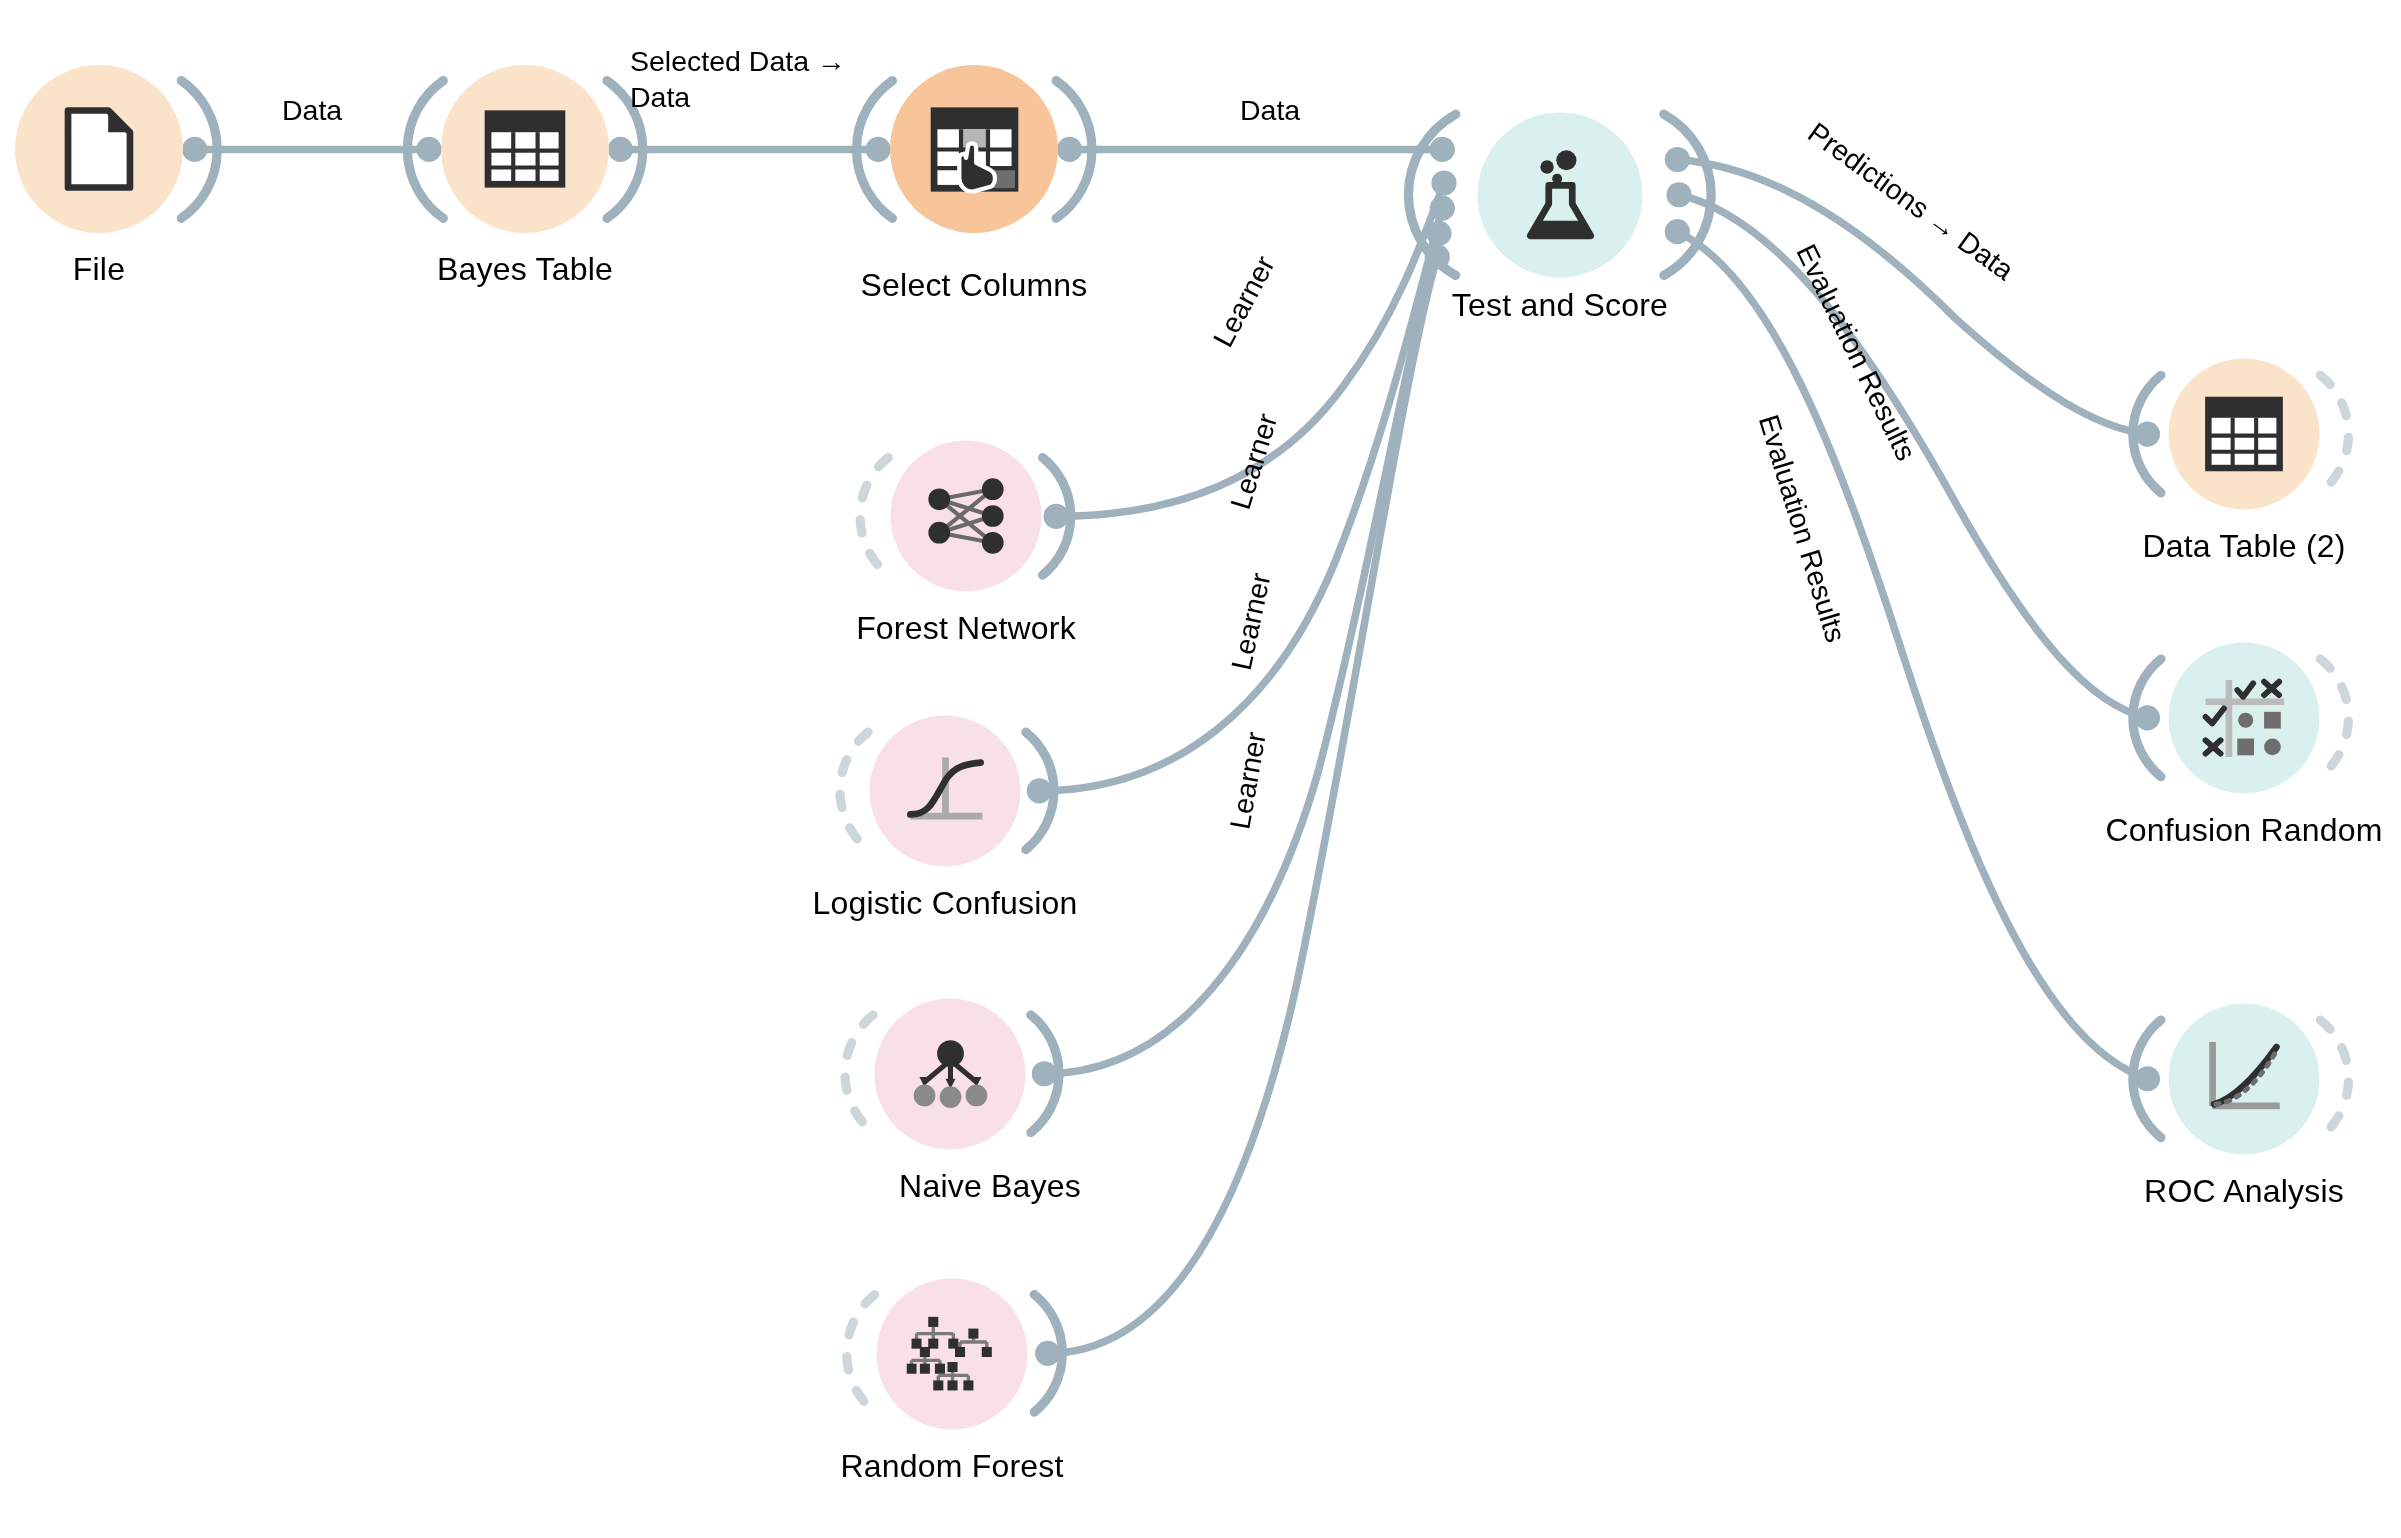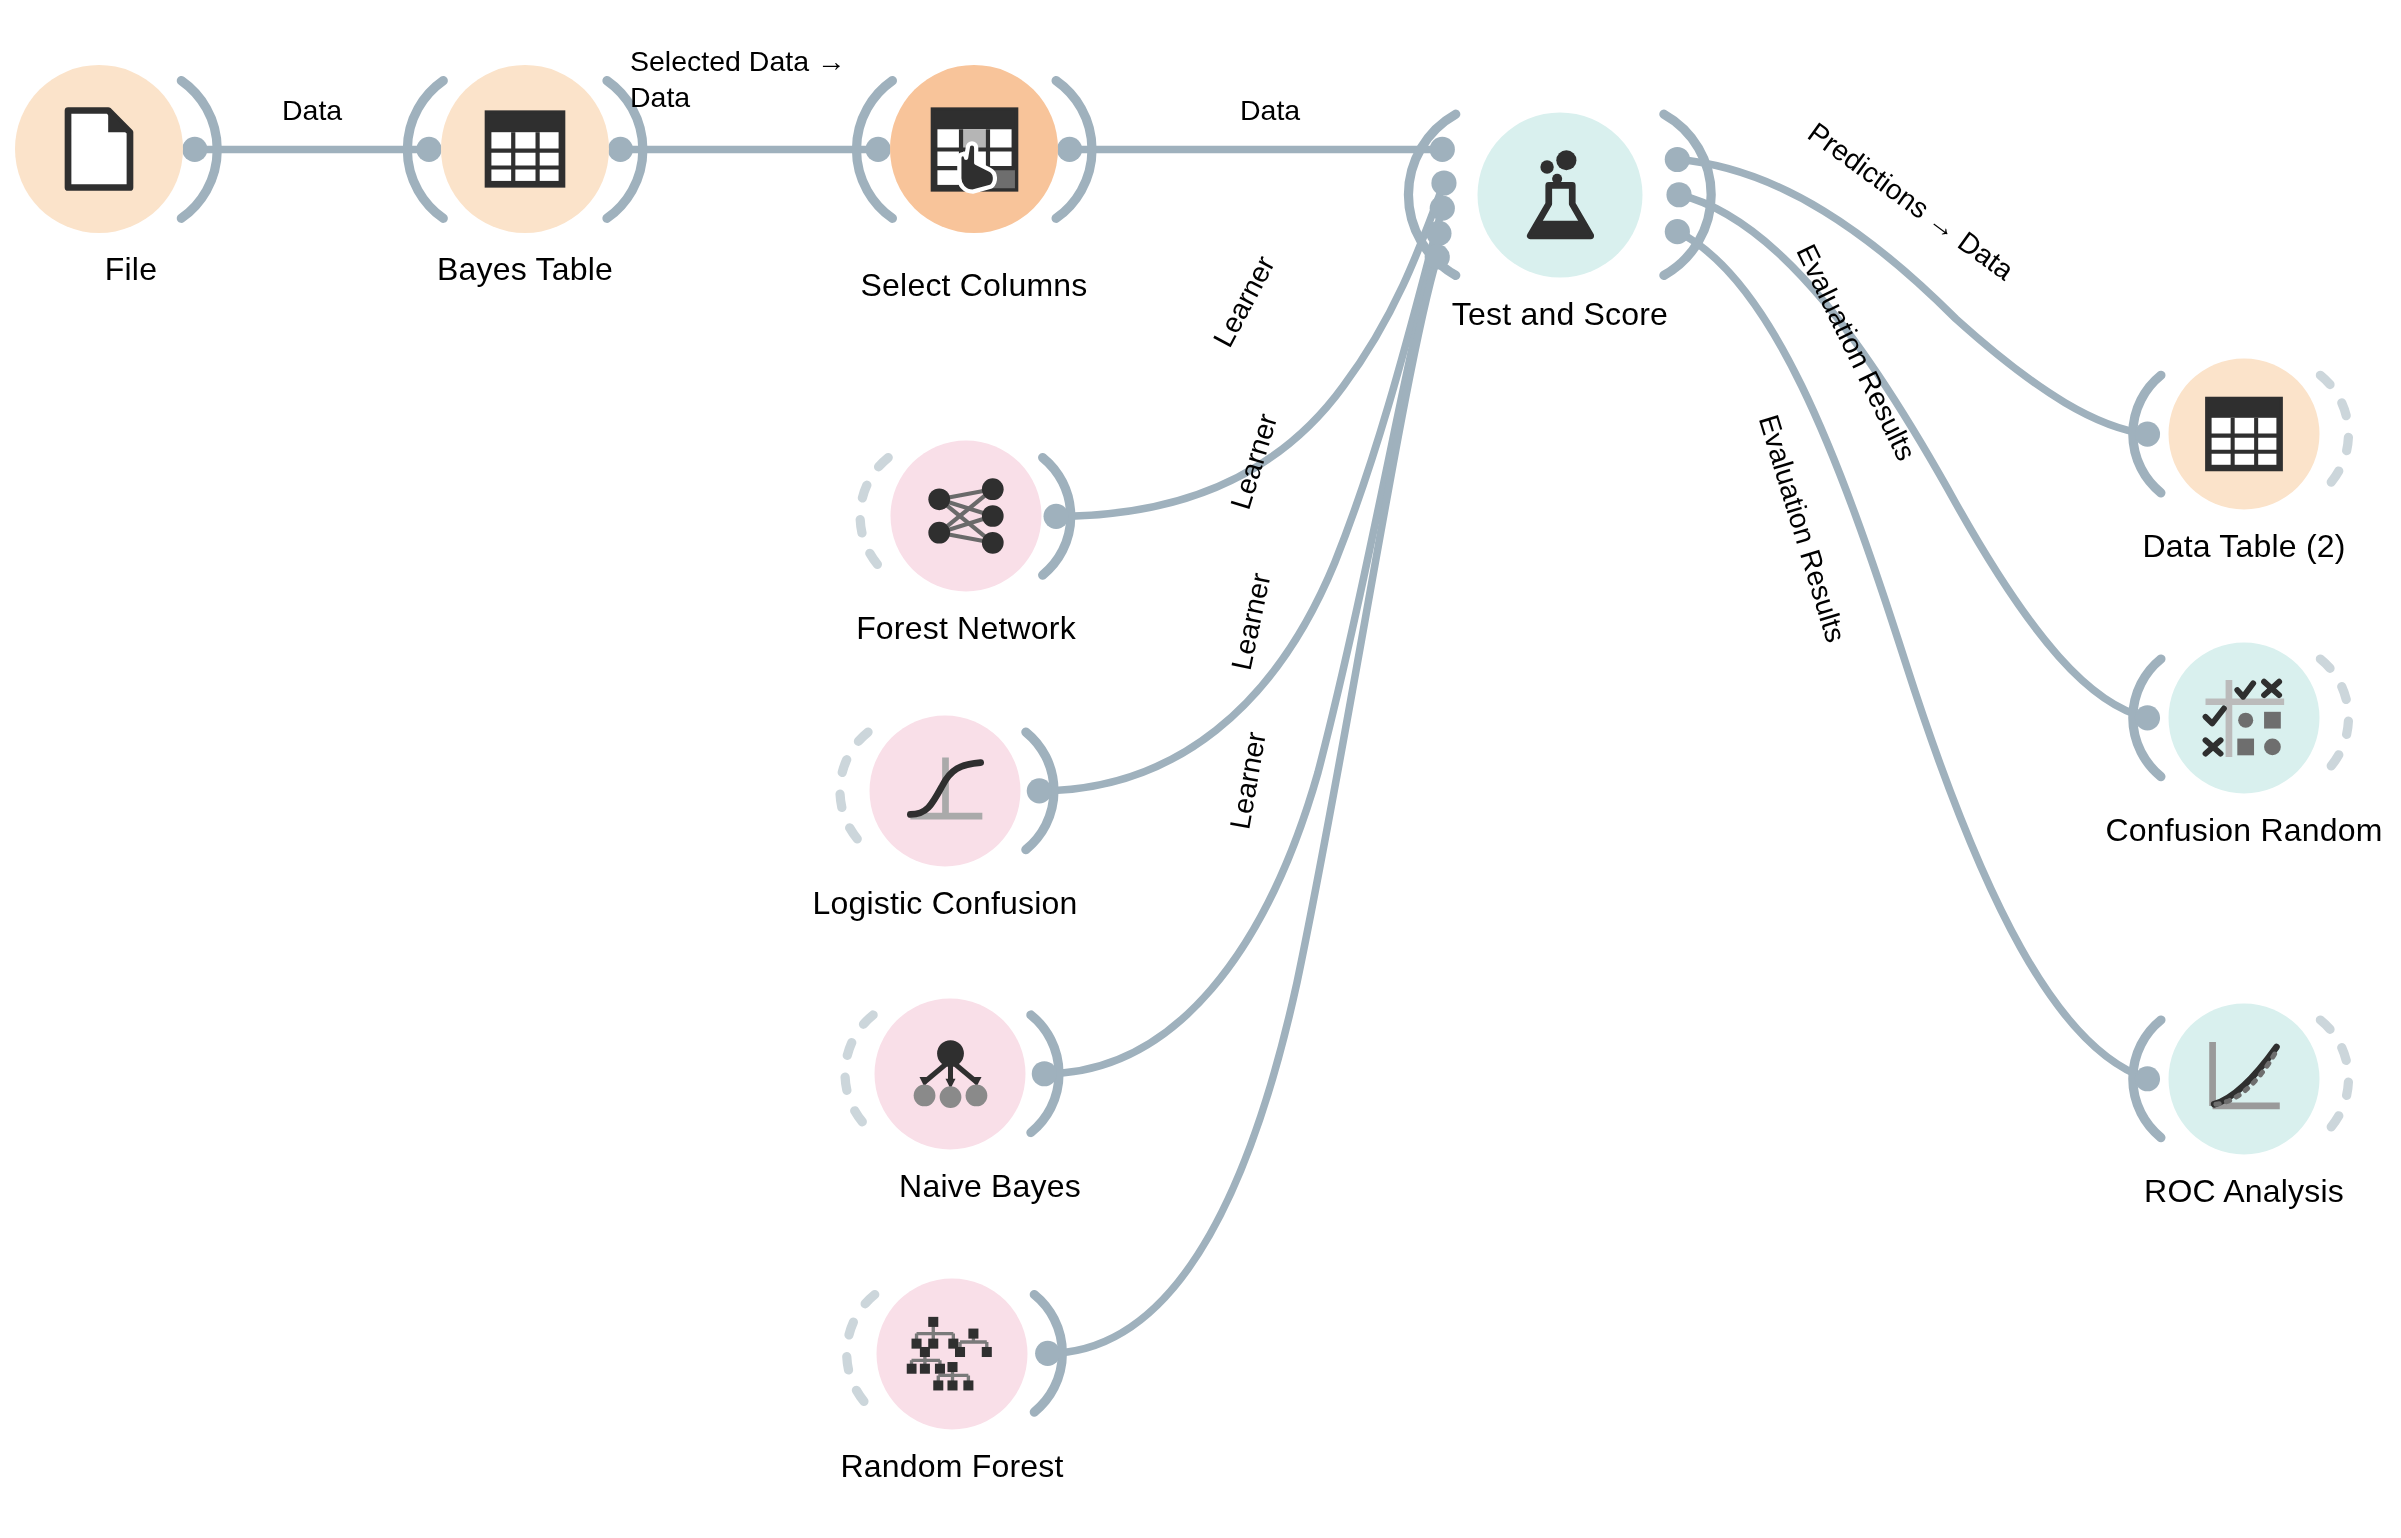--- a/index.html
+++ b/index.html
@@ -153,21 +153,21 @@
     <path class="arc-dashed" d="M 2764 1215 A 90 90 0 0 1 2764 1355"></path>
   </svg>
 
   <div class="node" style="left:99px; top:149px;">
     <div class="node-disc" style="width:168px;height:168px;background:#fbe3ca;">
       <svg class="icon-svg" width="72" height="84" viewBox="0 0 86 100">
         <path d="M6 4 H54 L80 30 V96 H6 Z" fill="#ffffff" stroke="#2f2f2f" stroke-width="8" stroke-linejoin="round"></path>
         <path d="M54 4 L80 30 H54 Z" fill="#2f2f2f"></path>
       </svg>
     </div>
-    <div class="node-label" style="top:102px;margin-left:32px;">File</div>
+    <div class="node-label" style="top:102px;">File</div>
   </div>
 
   <div class="node" style="left:525px; top:149px;">
     <div class="node-disc" style="width:168px;height:168px;background:#fbe3ca;">
       <svg class="icon-svg" width="84" height="84" viewBox="0 0 100 100">
         <rect x="6" y="8" width="88" height="84" fill="#ffffff" stroke="#2f2f2f" stroke-width="8"></rect>
         <rect x="6" y="8" width="88" height="22" fill="#2f2f2f"></rect>
         <line x1="6" y1="52" x2="94" y2="52" stroke="#2f2f2f" stroke-width="5"></line>
         <line x1="6" y1="72" x2="94" y2="72" stroke="#2f2f2f" stroke-width="5"></line>
         <line x1="36" y1="30" x2="36" y2="92" stroke="#2f2f2f" stroke-width="5"></line>
@@ -197,21 +197,21 @@
   <div class="node" style="left:1560px; top:195px;">
     <div class="node-disc" style="width:165px;height:165px;background:#d9f0ee;">
       <svg class="icon-svg" width="84" height="94" viewBox="0 0 100 112">
         <circle cx="57" cy="14" r="12" fill="#2f2f2f"></circle>
         <circle cx="34" cy="22" r="8" fill="#2f2f2f"></circle>
         <circle cx="46" cy="36" r="6" fill="#2f2f2f"></circle>
         <path d="M36 44 L36 66 L14 104 L86 104 L64 66 L64 44 Z" fill="none" stroke="#2f2f2f" stroke-width="8" stroke-linejoin="round"></path>
         <path d="M24 86 L76 86 L86 104 L14 104 Z" fill="#2f2f2f"></path>
       </svg>
     </div>
-    <div class="node-label" style="top:101px;text-align:right;">Test and Score</div>
+    <div class="node-label" style="top:92px;text-align:right;">Test and Score</div>
   </div>
 
   <div class="node" style="left:966px; top:516px;">
     <div class="node-disc" style="width:151px;height:151px;background:#f9dfe8;">
       <svg class="icon-svg" width="87" height="77" viewBox="0 0 104 92">
         <g stroke="#6a6a6a" stroke-width="5">
           <line x1="20" y1="26" x2="84" y2="14"></line>
           <line x1="20" y1="26" x2="84" y2="46"></line>
           <line x1="20" y1="26" x2="84" y2="78"></line>
           <line x1="20" y1="66" x2="84" y2="14"></line>

